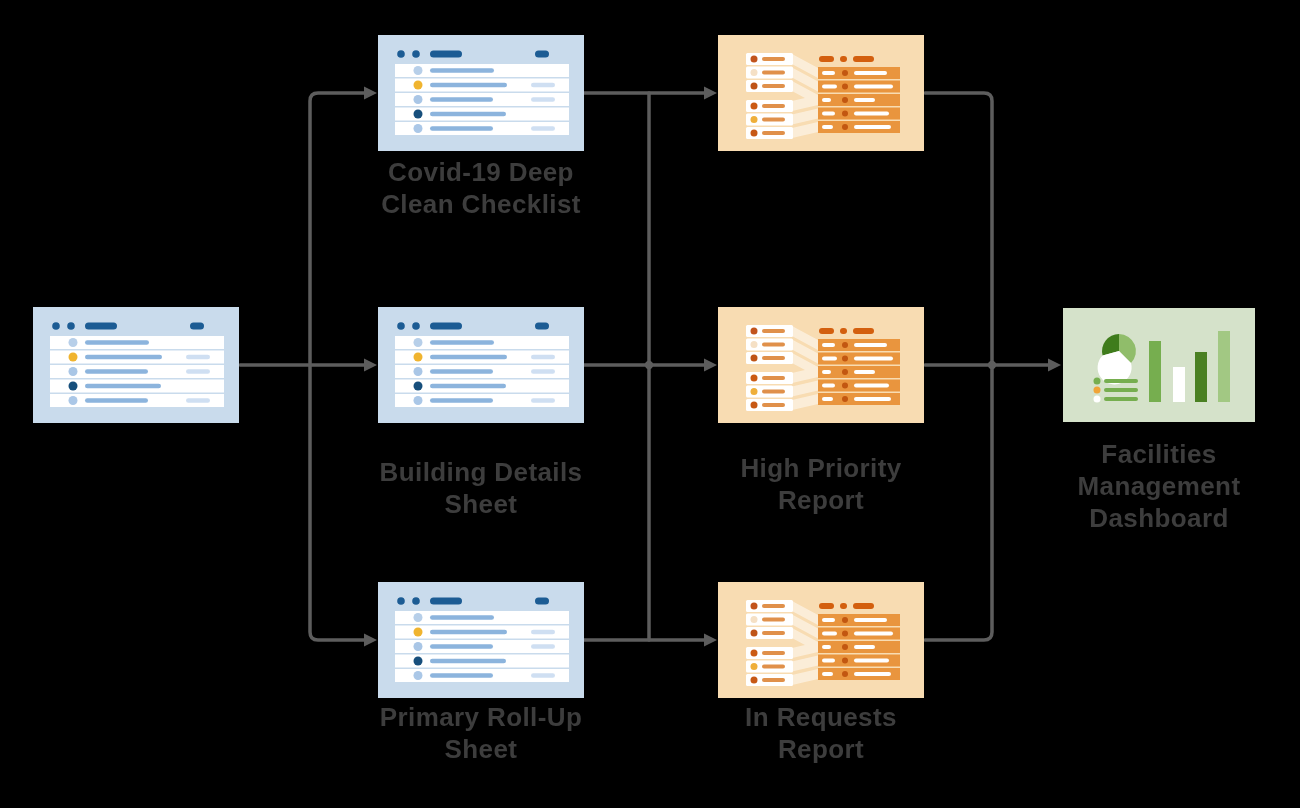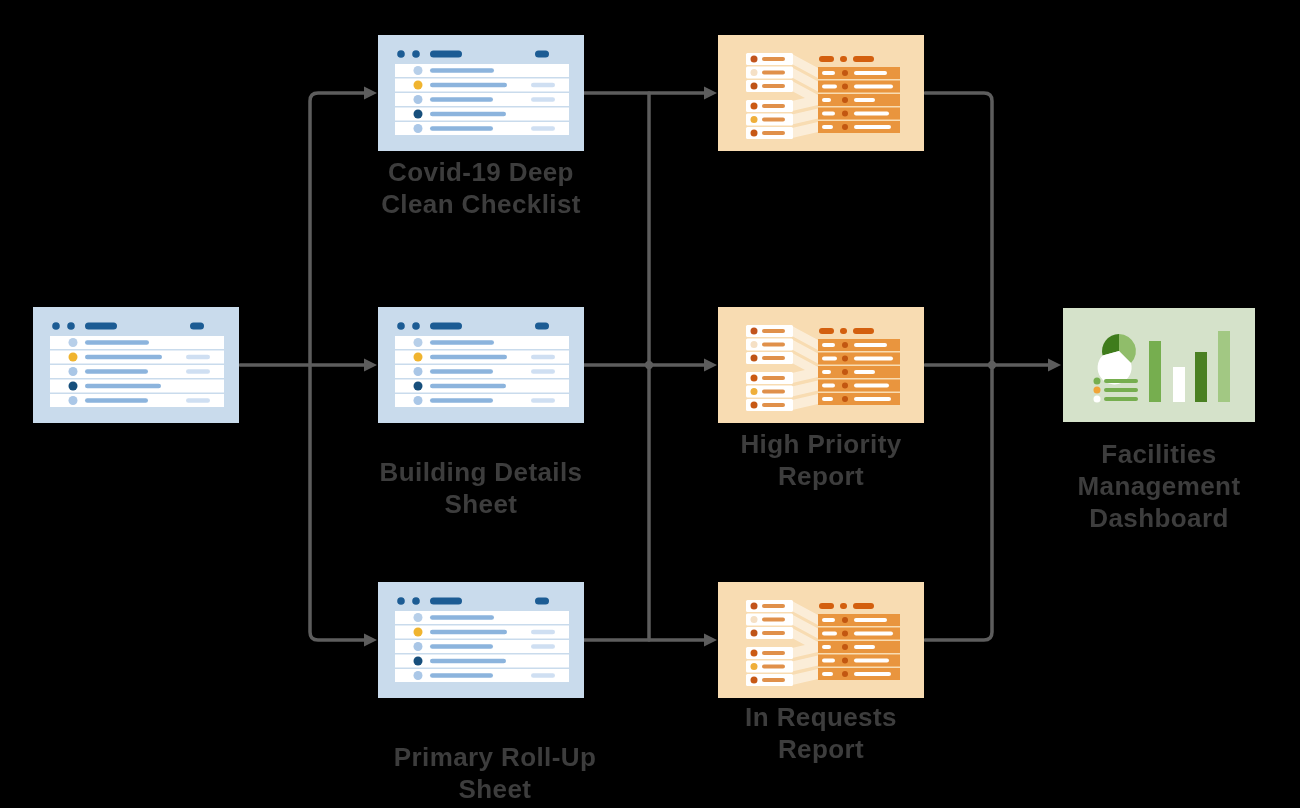--- a/index.html
+++ b/index.html
@@ -188,35 +188,35 @@
       </svg>
   </div>
   <div class="label" style="left:351px;top:428px;width:260px;margin-top:28px;">Building Details
 Sheet</div>
 
   <div class="node" style="left:378px;top:582px;">
     <svg class="icon" width="206" height="116">
         <use href="#sheet-icon"></use>
       </svg>
   </div>
-  <div class="label" style="left:365px;top:701px;width:260px;margin-top:40px;">Primary Roll-Up
+  <div class="label" style="left:351px;top:701px;width:260px;">Primary Roll-Up
 Sheet</div>
 
   <div class="node" style="left:718px;top:35px;">
     <svg class="icon" width="206" height="116">
         <use href="#report-icon"></use>
       </svg>
   </div>
 
   <div class="node" style="left:718px;top:307px;">
     <svg class="icon" width="206" height="116">
         <use href="#report-icon"></use>
       </svg>
   </div>
-  <div class="label" style="left:691px;top:428px;width:260px;">High Priority
+  <div class="label" style="left:691px;top:452px;width:260px;">High Priority
 Report</div>
 
   <div class="node" style="left:718px;top:582px;">
     <svg class="icon" width="206" height="116">
         <use href="#report-icon"></use>
       </svg>
   </div>
   <div class="label" style="left:691px;top:701px;width:260px;">In Requests
 Report</div>
 

